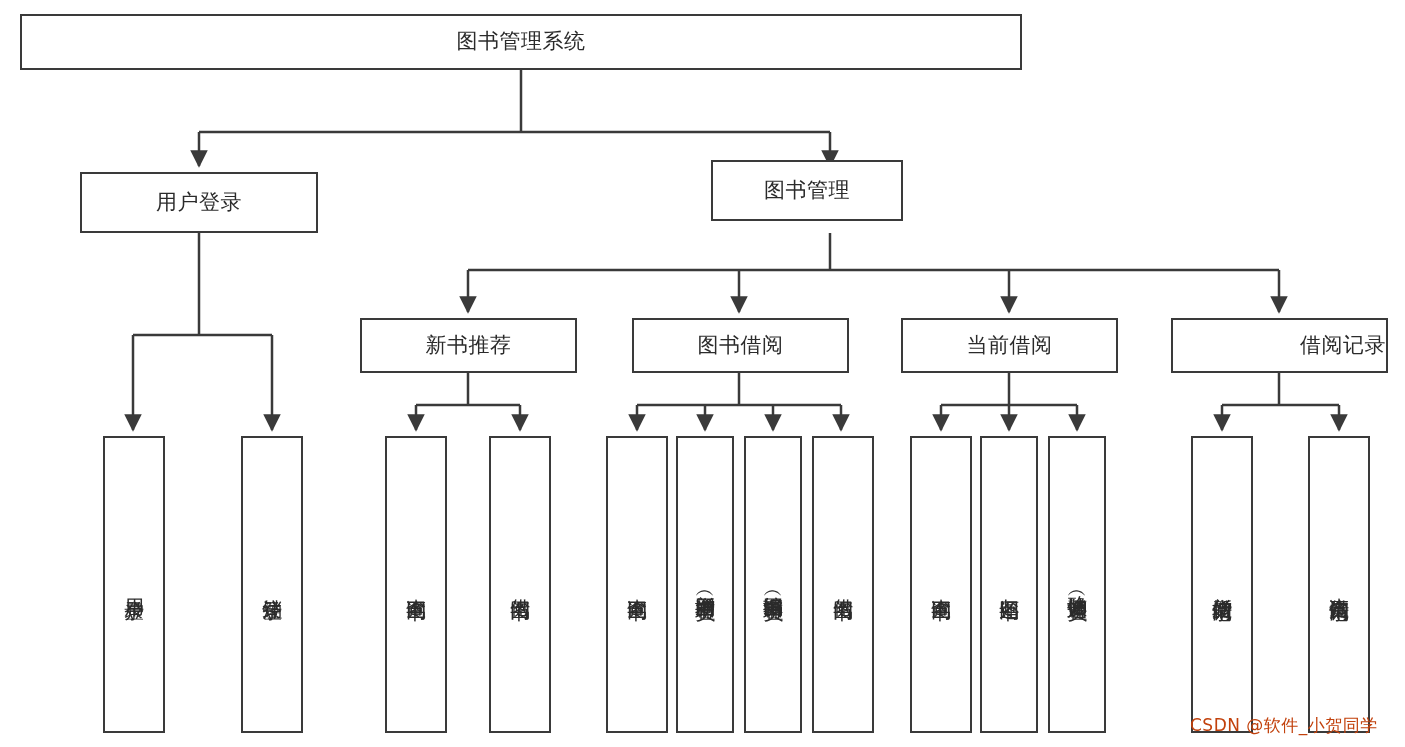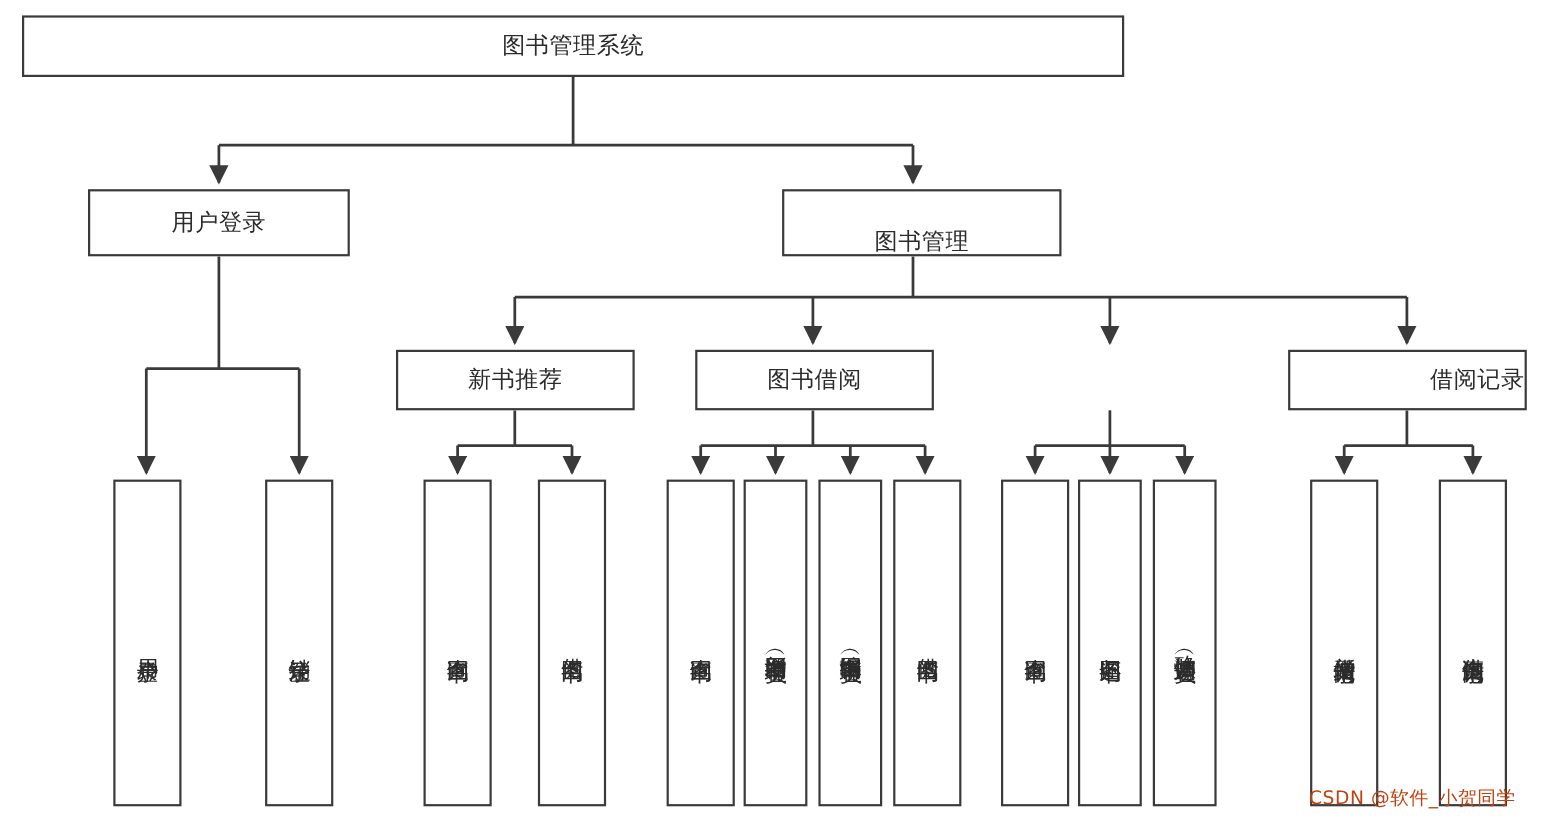--- a/index.html
+++ b/index.html
@@ -118,29 +118,32 @@
     </g>
   </svg>
 
   <div class="node-box" style="left:20px; top:14px; width:1002px; height:56px;">
     <span class="node-label-h">图书管理系统</span>
   </div>
 
   <div class="node-box" style="left:80px; top:172px; width:238px; height:61px;">
     <span class="node-label-h">用户登录</span>
   </div>
-  <div class="node-box" style="left:711px; top:172px; width:254px; height:61px;align-items:flex-end;">
+  <div class="node-box" style="left:711px; top:160px; width:192px; height:61px;">
     <span class="node-label-h">图书管理</span>
   </div>
 
   <div class="node-box" style="left:360px; top:318px; width:217px; height:55px;">
     <span class="node-label-h">新书推荐</span>
   </div>
   <div class="node-box" style="left:632px; top:318px; width:217px; height:55px;">
     <span class="node-label-h">图书借阅</span>
+  </div>
+  <div class="node-box" style="left:901px; top:318px; width:217px; height:55px;">
+    <span class="node-label-h">当前借阅</span>
   </div>
   <div class="node-box" style="left:1171px; top:318px; width:217px; height:55px;justify-content:flex-end;">
     <span class="node-label-h">借阅记录</span>
   </div>
 
   <div class="node-box" style="left:103px; top:436px; width:62px; height:297px;">
     <span class="node-label-v">用户登录</span>
   </div>
   <div class="node-box" style="left:241px; top:436px; width:62px; height:297px;">
     <span class="node-label-v">注销登录</span>

